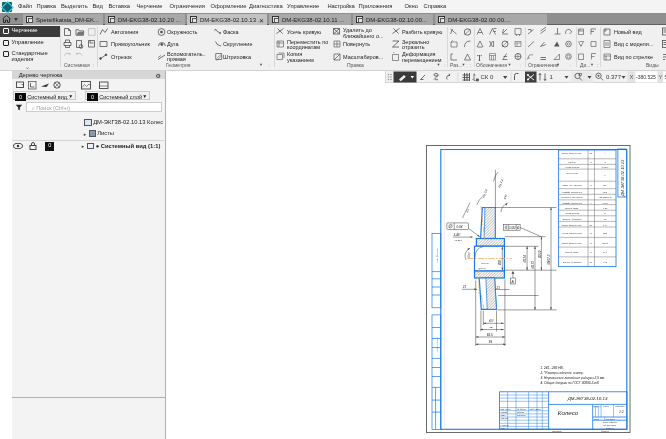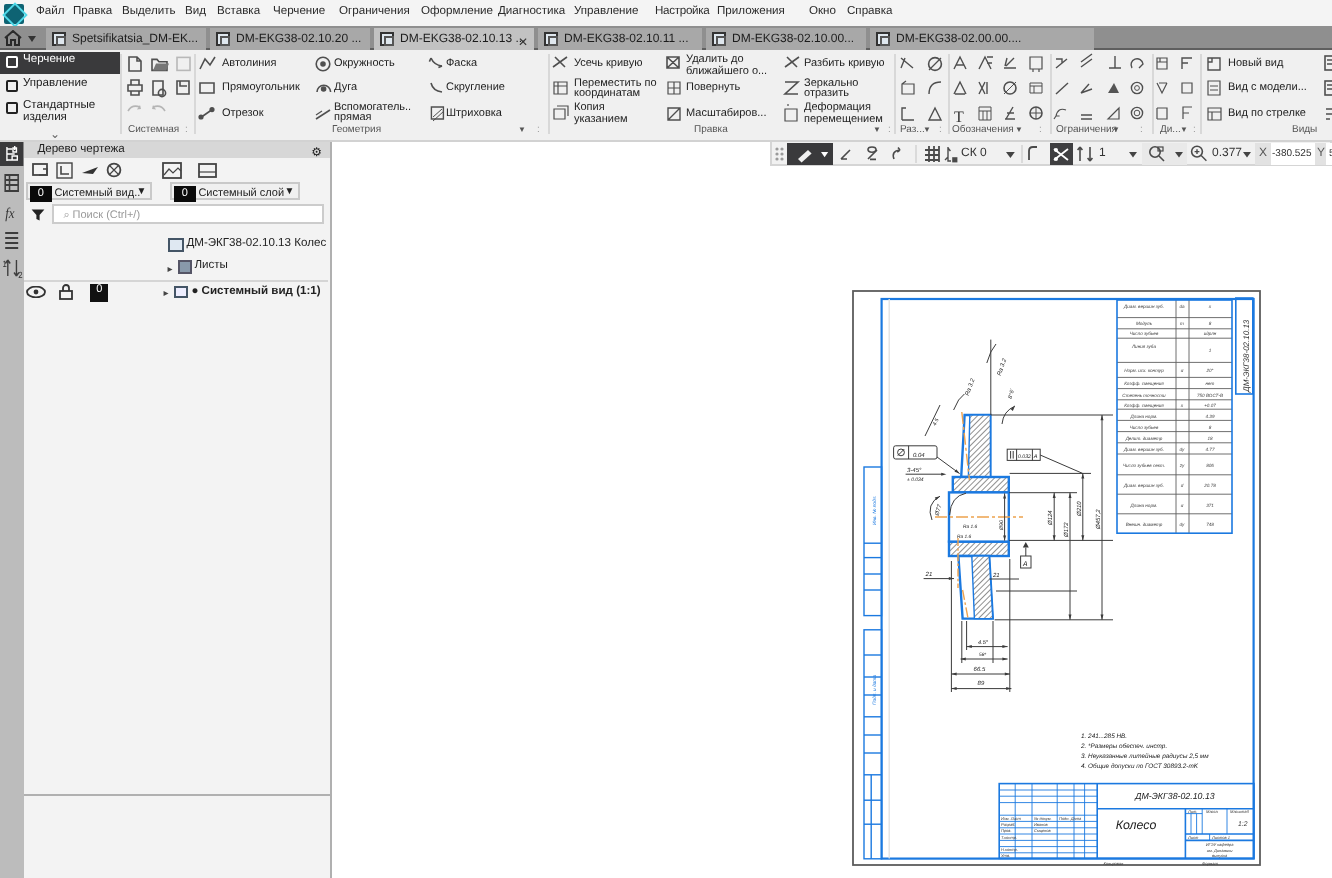--- a/index.html
+++ b/index.html
@@ -326,32 +326,20 @@
     </svg>
     <div class="qi" style="left:94.5px;">СК 0</div>
     <div class="qi" style="left:163.5px;">1</div>
     <div class="qi" style="left:220px;">0.377</div>
     <div class="qi" style="left:243.5px;color:#555;">X</div>
     <div class="qi" style="left:250px;font-size:5px;">-380.525</div>
     <div class="qi" style="left:272.5px;color:#555;">Y</div>
     <div class="qi" style="left:278.5px;font-size:5px;">5</div>
   </div>
 
-  <div id="strip">
-    <svg width="11.7" height="368.5" viewBox="0 0 13.5 368.5" preserveAspectRatio="none" fill="none" stroke="#3d3d3d" stroke-width="0.9">
-      <rect x="0" y="0" width="13.5" height="12" fill="#3a3a3c" stroke="none"></rect>
-      <path d="M4,2.5 v7 M4,3.5 h3 M4,6 h4.5 M4,9 h3 M8.5,2 v2 m-1.5,3 h3 v2 h-3 z m0.5,-4 h2 v2 h-2 z" stroke="#fff" stroke-width="0.8"></path>
-      <path d="M3,16.5 h7.5 v8 h-7.5 z M3,19 h7.5 M3,21.5 h7.5 M5.5,16.5 v8"></path>
-      <text x="3" y="38" font-size="7.5" font-style="italic" fill="#333" stroke="none" font-family="Liberation Serif">fx</text>
-      <path d="M3,45.5 h7.5 M3,48 h7.5 M3,50.5 h7.5 M3,53 h7.5" stroke-width="1.1"></path>
-      <path d="M4.5,59 v8 m0,-8 l-1.4,1.8 m1.4,-1.8 l1.4,1.8 M9.5,67 v-8 m0,8 l-1.4,-1.8 m1.4,1.8 l1.4,-1.8" stroke-width="0.8"></path>
-      <text x="1.5" y="62.5" font-size="4.5" fill="#333" stroke="none">1</text>
-      <text x="10.5" y="68" font-size="4.5" fill="#333" stroke="none">2</text>
-    </svg>
-  </div>
 
   <div id="panel">
     <div id="ptitle">
         <span style="position:absolute;left:7px;top:1.5px;">Дерево чертежа</span>
         <span style="position:absolute;right:4px;top:1px;font-size:6px;">⚙</span>
       </div>
     <svg id="picons" width="110" height="12" viewBox="0 0 110 12" style="position:absolute;left:0;top:9.5px;" fill="none" stroke="#444" stroke-width="0.9">
       <rect x="4.5" y="2" width="7" height="5.5"></rect>
         <path d="M9.5,4.5 h2 v3 h-4" stroke-width="0.7"></path>
       <rect x="16.5" y="1.5" width="7.5" height="7.5" stroke-width="0.7"></rect>

